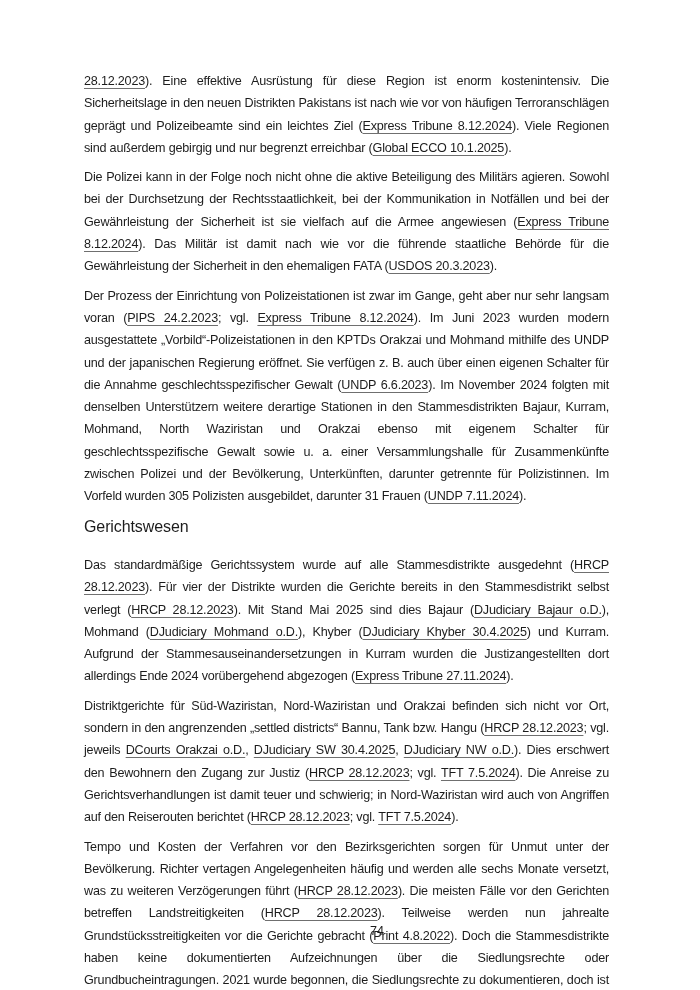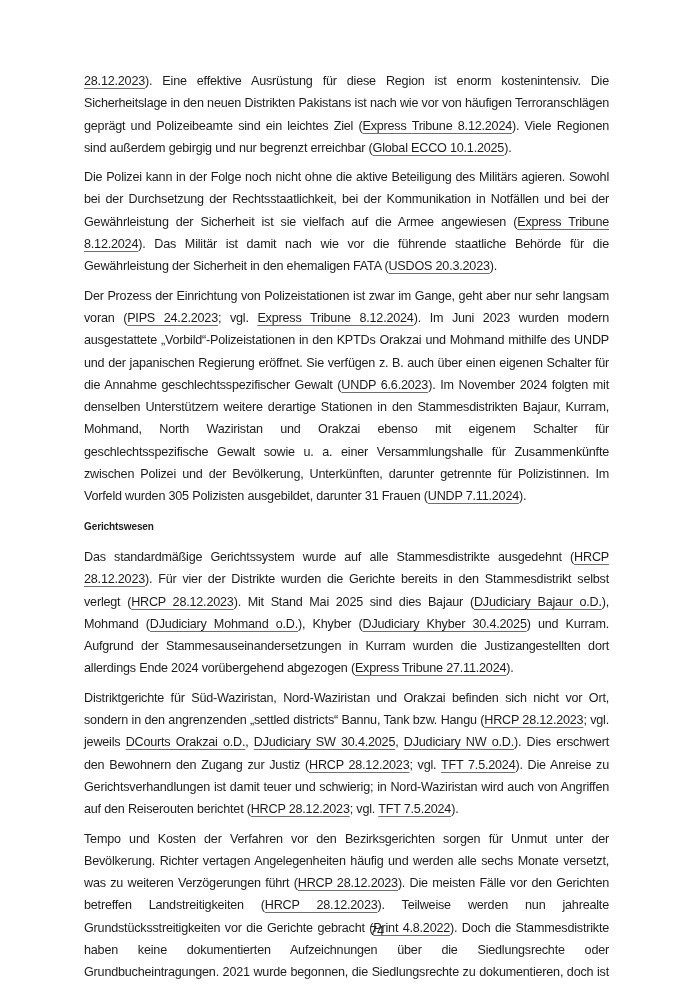--- a/index.html
+++ b/index.html
@@ -24,25 +24,25 @@
   .para {
     margin: 0 8px 7px 0;
     font-size: 12.6px;
     line-height: 22.3px;
     letter-spacing: -0.2px;
     text-align: justify;
     hyphens: auto;
     -webkit-hyphens: auto;
   }
   .heading {
-    font-size: 10px;
-    font-weight: bold;
+    font-size: 16px;
+    font-weight: normal;
     line-height: 22.3px;
     letter-spacing: -0.1px;
-    margin: 8px 0 8px 0;
+    margin: 8px 0 16px 0;
   }
   .citation {
     color: #1c1c1c;
     text-decoration: underline;
     text-decoration-color: #6f6f6f;
     text-decoration-thickness: 1px;
     text-underline-offset: 3px;
     cursor: pointer;
   }
   .page-number {

